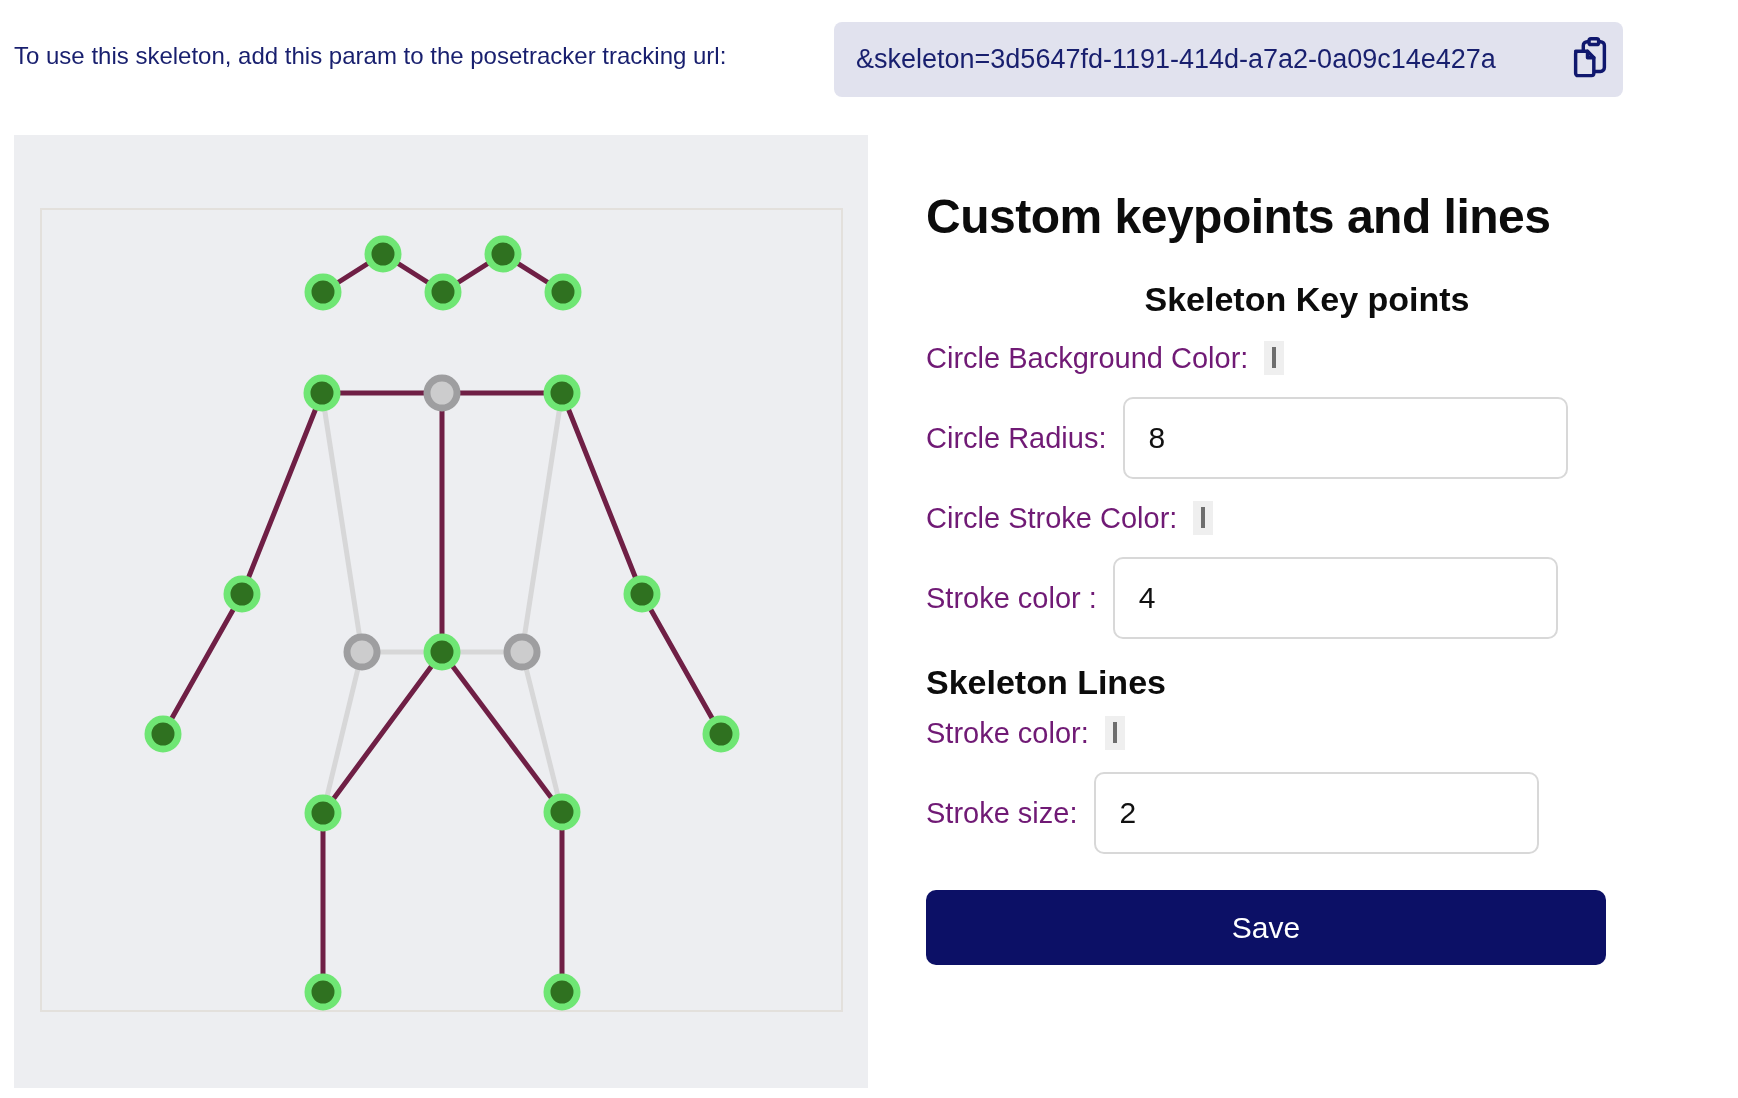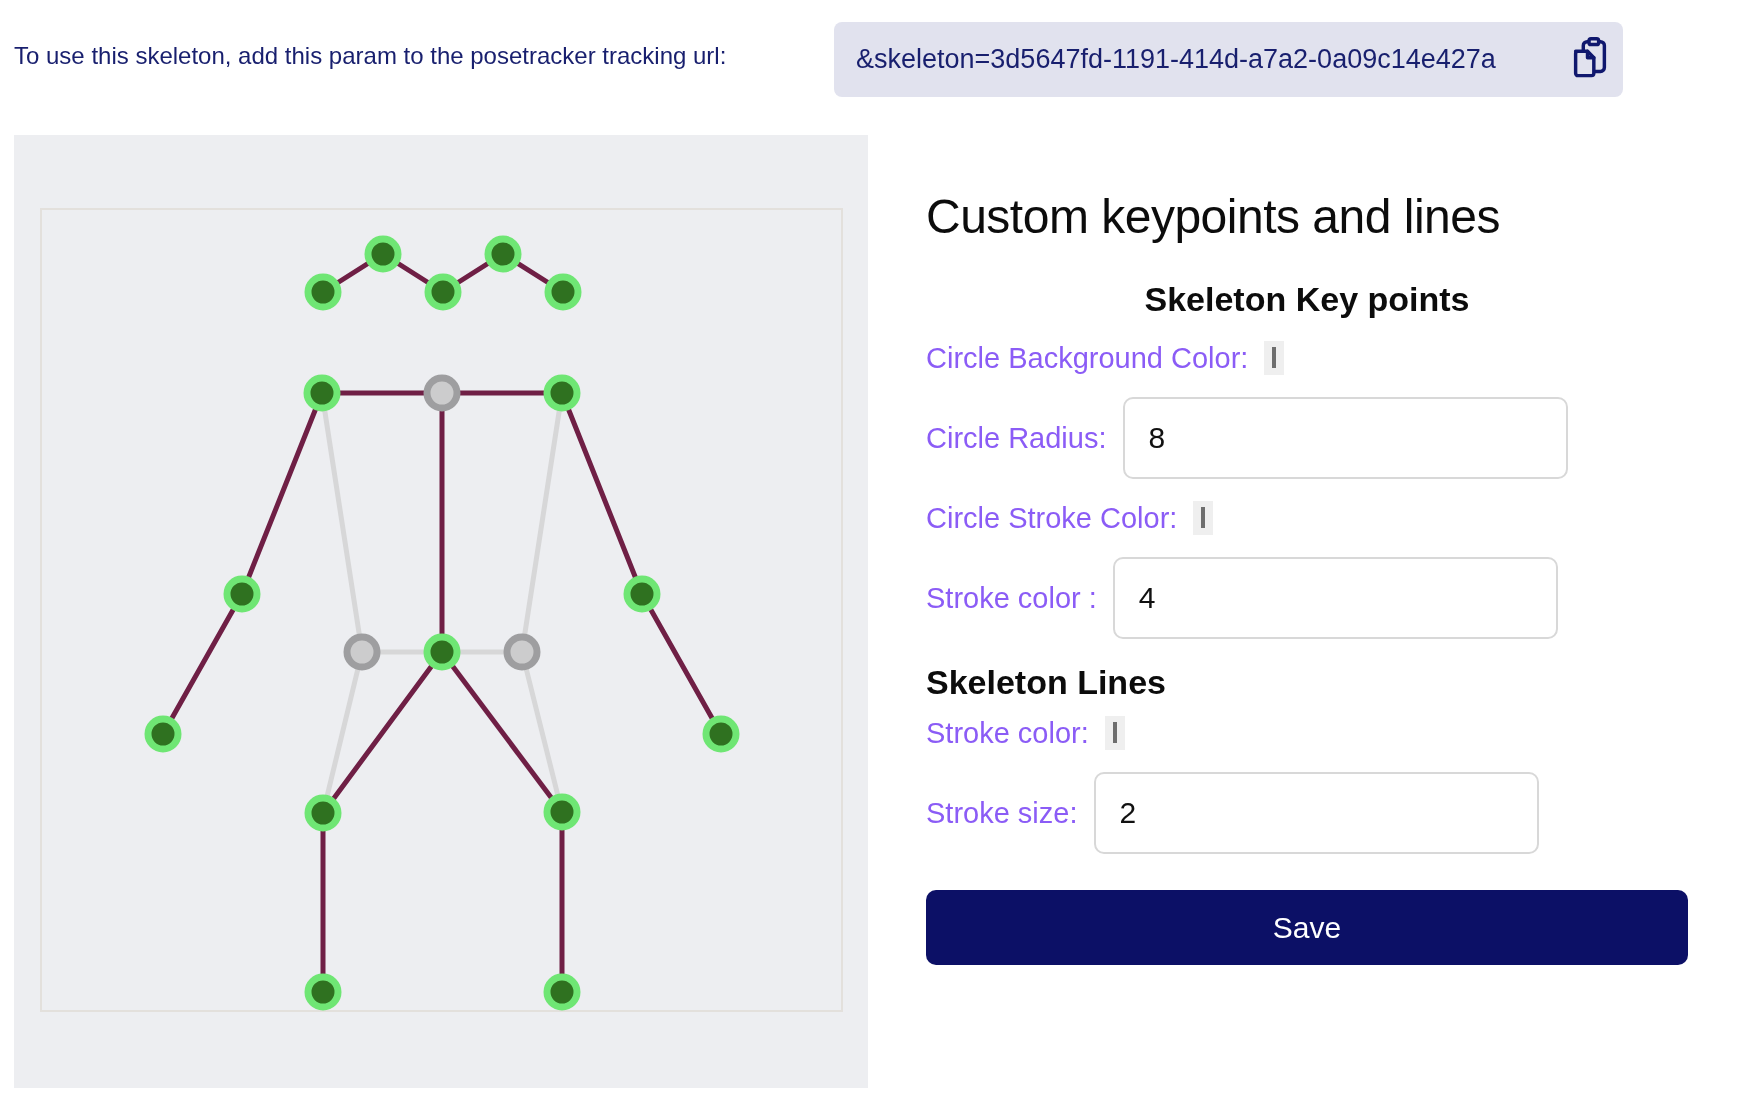--- a/index.html
+++ b/index.html
@@ -18,33 +18,33 @@
 
   
   .preview-panel { position:absolute; left:14px; top:135px; width:854px; height:953px;
                    background:#edeef1; }
   .canvas { position:absolute; left:26px; top:73px; width:803px; height:804px;
             border:2px solid #e3e0dc; }
   .canvas svg { display:block; }
 
   
   .settings { position:absolute; left:926px; top:192px; width:762px; }
-  h1.title { font-size:48px; font-weight:400; color:#0c0c0c; line-height:1.05;
+  h1.title { font-size:48px; font-weight:700; color:#0c0c0c; line-height:1.05;
              letter-spacing:-0.5px; }
   h2.section { font-size:34px; font-weight:800; color:#0c0c0c; }
   .sec-keypoints { margin-top:38px;text-align:center; }
   .sec-lines { margin-top:24px; }
   .row { display:flex; align-items:center; margin-top:22px; }
-  .row .lbl { font-size:29px; color:#8b5cf6; margin-right:16px; white-space:nowrap; }
+  .row .lbl { font-size:29px; color:#701a75; margin-right:16px; white-space:nowrap; }
   .swatch-frame { background:#efefef; padding:8px; display:inline-block; }
   .swatch { width:86px; height:48px; border:2px solid #6e6e6e; }
   .num-input { width:445px; height:82px; border:2px solid #d8d8d8; border-radius:10px;
                font-size:30px; font-family:"Liberation Sans", sans-serif; color:#111;
                padding-left:24px; background:#fff; outline:none; }
-  .save-btn { margin-top:36px; width:762px; height:75px; background:#0c1066; color:#ffffff;
+  .save-btn { margin-top:36px; width:680px; height:75px; background:#0c1066; color:#ffffff;
               font-size:30px; font-family:"Liberation Sans", sans-serif; border:none;
               border-radius:10px; cursor:pointer; }
 </style>
 </head>
 <body>
 
 <div class="top-bar">
   <div class="top-label">To use this skeleton, add this param to the posetracker tracking url:</div>
   <div class="code-box">
     <div class="code-text">&amp;skeleton=3d5647fd-1191-414d-a7a2-0a09c14e427a</div>

